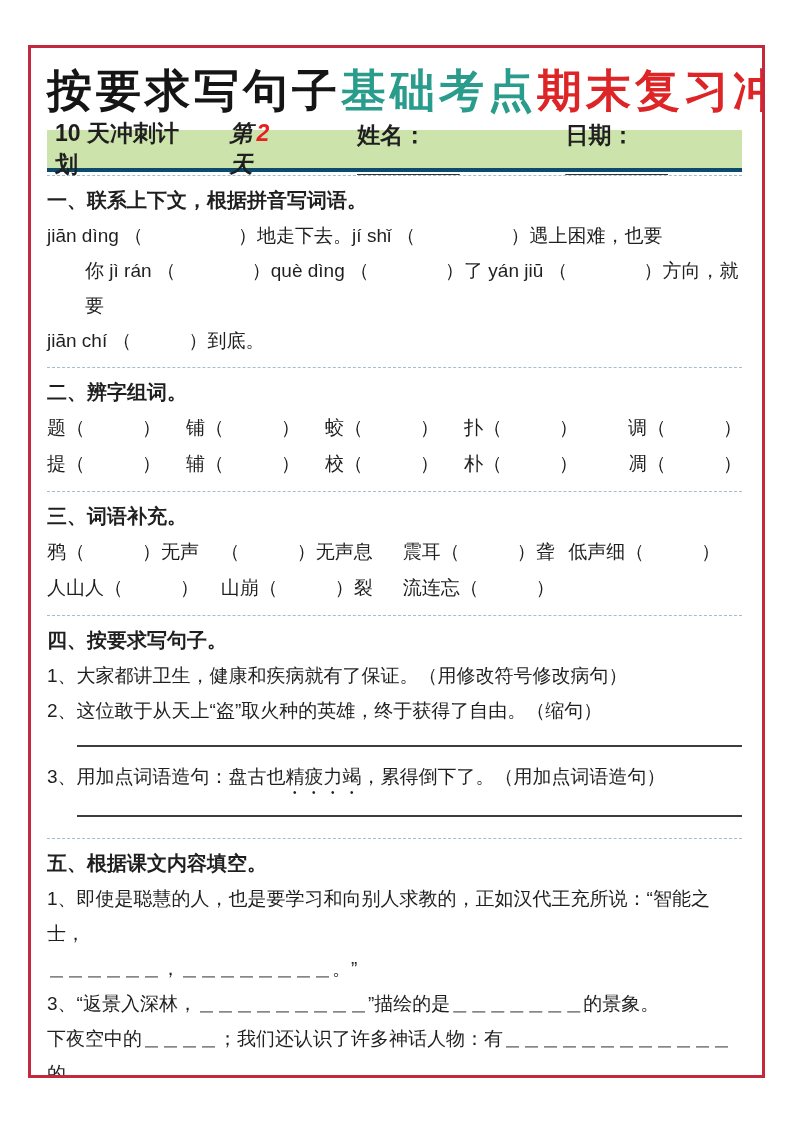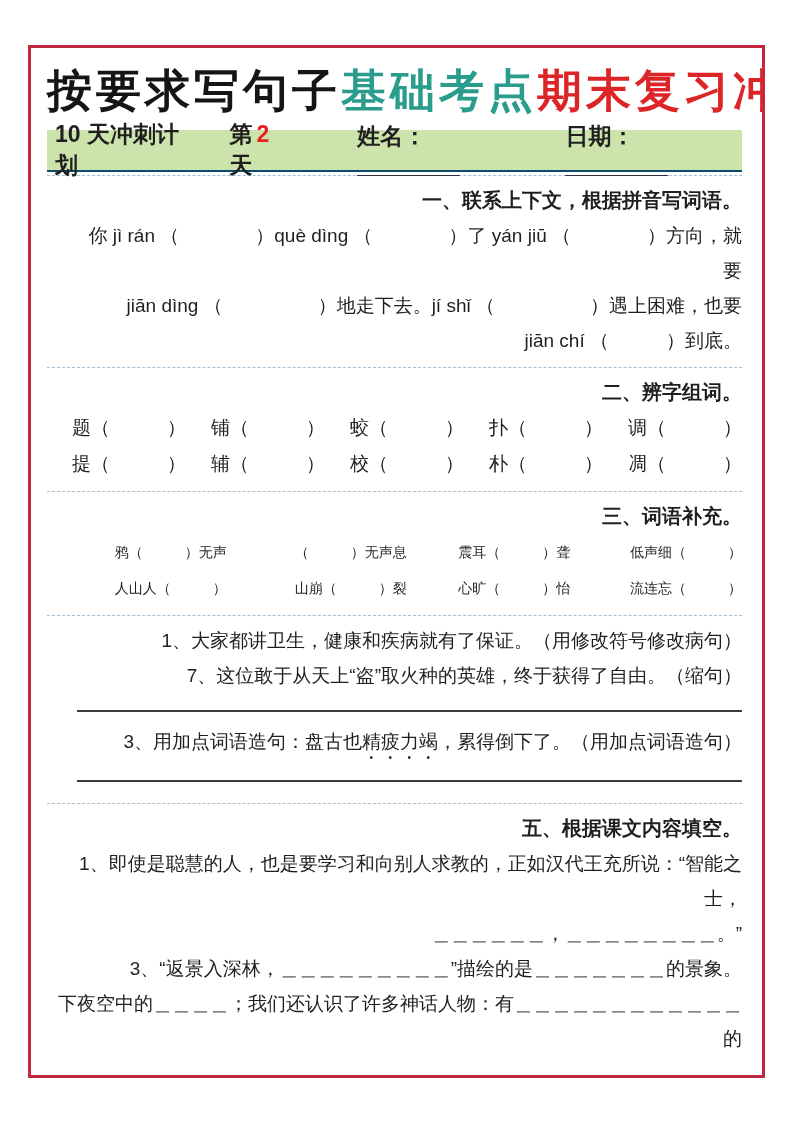--- a/index.html
+++ b/index.html
@@ -18,38 +18,38 @@
     margin:6px 0 12px 0;text-align:center;
     font-size:45px;font-weight:bold;letter-spacing:4px;line-height:1.2;
     white-space:nowrap;
   }
   .c-black{color:#151515;}
   .c-teal{color:#2a9c8c;}
   .c-red{color:#dd2527;}
   
   .banner-wrap{border-bottom:1px dashed #a3bed0;padding-bottom:3px;}
   .banner{
-    background:#cde3ac;border-bottom:2px solid #0c4a6e;
+    background:#cde3ac;border-bottom:4px solid #0c4a6e;
     height:42px;display:flex;align-items:center;
     font-size:23px;font-weight:bold;padding:0 8px;box-sizing:border-box;
   }
-  .banner .day{margin-left:30px;}
+  .banner .day{margin-left:30px;font-style:italic;}
   .banner .num{color:#e81f1f;margin:0 4px;}
   .banner .field-name{margin-left:62px;}
   .banner .field-date{margin-left:40px;}
   .banner .blank{font-weight:bold;letter-spacing:0;}
   
-  .sec{border-bottom:1px dashed #a3bed0;padding:7px 0 9px 0;text-align:right;}
+  .sec{border-bottom:1px dashed #a3bed0;padding:7px 0 9px 0;}
   .sec:last-child{border-bottom:none;}
   .sec-h{font-weight:bold;font-size:20px;line-height:30px;margin:2px 0 3px 0;}
   .line{font-size:19px;line-height:35px;}
   .indent{padding-left:38px;}
   .grid5{display:grid;grid-template-columns:repeat(5,1fr);font-size:19px;line-height:36px;}
   .grid5 span:last-child{justify-self:end;}
-  .grid4{display:grid;grid-template-columns:1.05fr 1.1fr 1fr 1.05fr;font-size:14px;line-height:36px;margin-left:8px;}
+  .grid4{display:grid;grid-template-columns:1.05fr 1.1fr 1fr 1.05fr;font-size:19px;line-height:36px;}
   .write-line{
     border-bottom:2px solid #3d3d3d;height:0;
     margin:17px 0 12px 30px;
   }
   .dot-under{
     -webkit-text-emphasis:filled dot;-webkit-text-emphasis-position:under;
     text-emphasis:filled dot;text-emphasis-position:under right;
   }
 </style>
 </head>
@@ -65,22 +65,22 @@
     <div class="banner">
       <span>10 天冲刺计划</span>
       <span class="day"><span>第</span><span class="num">2</span><span>天</span></span>
       <span class="field-name"><span>姓名：</span><span class="blank">________</span></span>
       <span class="field-date"><span>日期：</span><span class="blank">________</span></span>
     </div>
   </div>
 
   <div class="sec">
     <div class="sec-h">一、联系上下文，根据拼音写词语。</div>
+    <div class="line">jiān dìng （　　　　　）地走下去。jí shǐ （　　　　　）遇上困难，也要</div>
     <div class="line indent">你 jì rán （　　　　）què dìng （　　　　）了 yán jiū （　　　　）方向，就要</div>
-    <div class="line">jiān dìng （　　　　　）地走下去。jí shǐ （　　　　　）遇上困难，也要</div>
     <div class="line">jiān chí （　　　）到底。</div>
   </div>
 
   <div class="sec">
     <div class="sec-h">二、辨字组词。</div>
     <div class="grid5">
       <span>题（　　　）</span>
       <span>铺（　　　）</span>
       <span>蛟（　　　）</span>
       <span>扑（　　　）</span>
@@ -99,28 +99,28 @@
     <div class="sec-h">三、词语补充。</div>
     <div class="grid4">
       <span>鸦（　　　）无声</span>
       <span>（　　　）无声息</span>
       <span>震耳（　　　）聋</span>
       <span>低声细（　　　）</span>
     </div>
     <div class="grid4">
       <span>人山人（　　　）</span>
       <span>山崩（　　　）裂</span>
-      <span>心旷（　　　）怡</span>
       <span>流连忘（　　　）</span>
     </div>
   </div>
 
   <div class="sec">
+    <div class="sec-h">四、按要求写句子。</div>
     <div class="line">1、大家都讲卫生，健康和疾病就有了保证。（用修改符号修改病句）</div>
-    <div class="line">7、这位敢于从天上“盗”取火种的英雄，终于获得了自由。（缩句）</div>
+    <div class="line">2、这位敢于从天上“盗”取火种的英雄，终于获得了自由。（缩句）</div>
     <div class="write-line"></div>
     <div class="line"><span>3、用加点词语造句：盘古也</span><span class="dot-under">精疲力竭</span><span>，累得倒下了。（用加点词语造句）</span></div>
     <div class="write-line"></div>
   </div>
 
   <div class="sec">
     <div class="sec-h">五、根据课文内容填空。</div>
     <div class="line">1、即使是聪慧的人，也是要学习和向别人求教的，正如汉代王充所说：“智能之士，</div>
     <div class="line">＿＿＿＿＿＿，＿＿＿＿＿＿＿＿。”</div>
     <div class="line">3、“返景入深林，＿＿＿＿＿＿＿＿＿”描绘的是＿＿＿＿＿＿＿的景象。</div>

